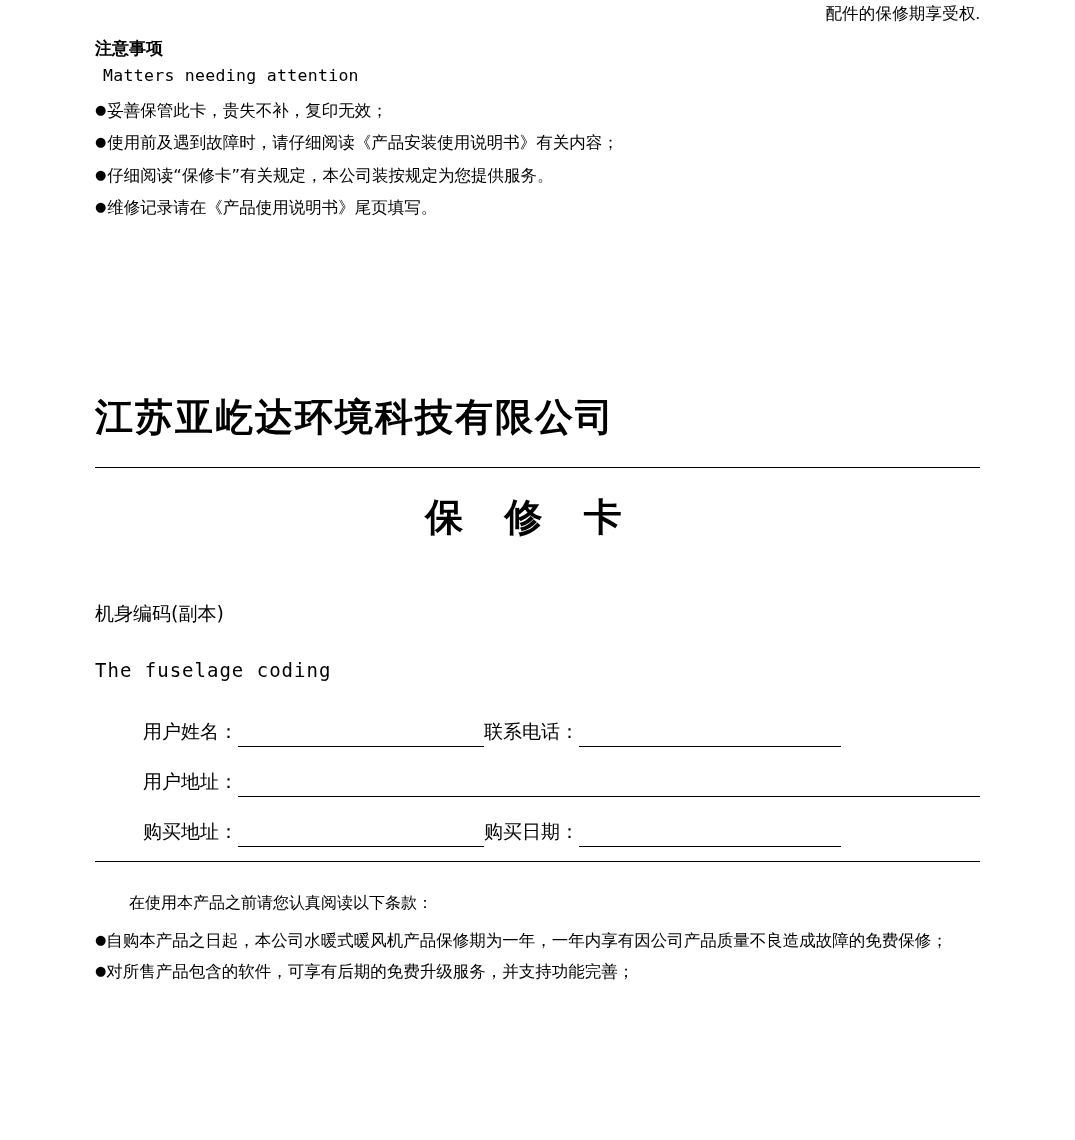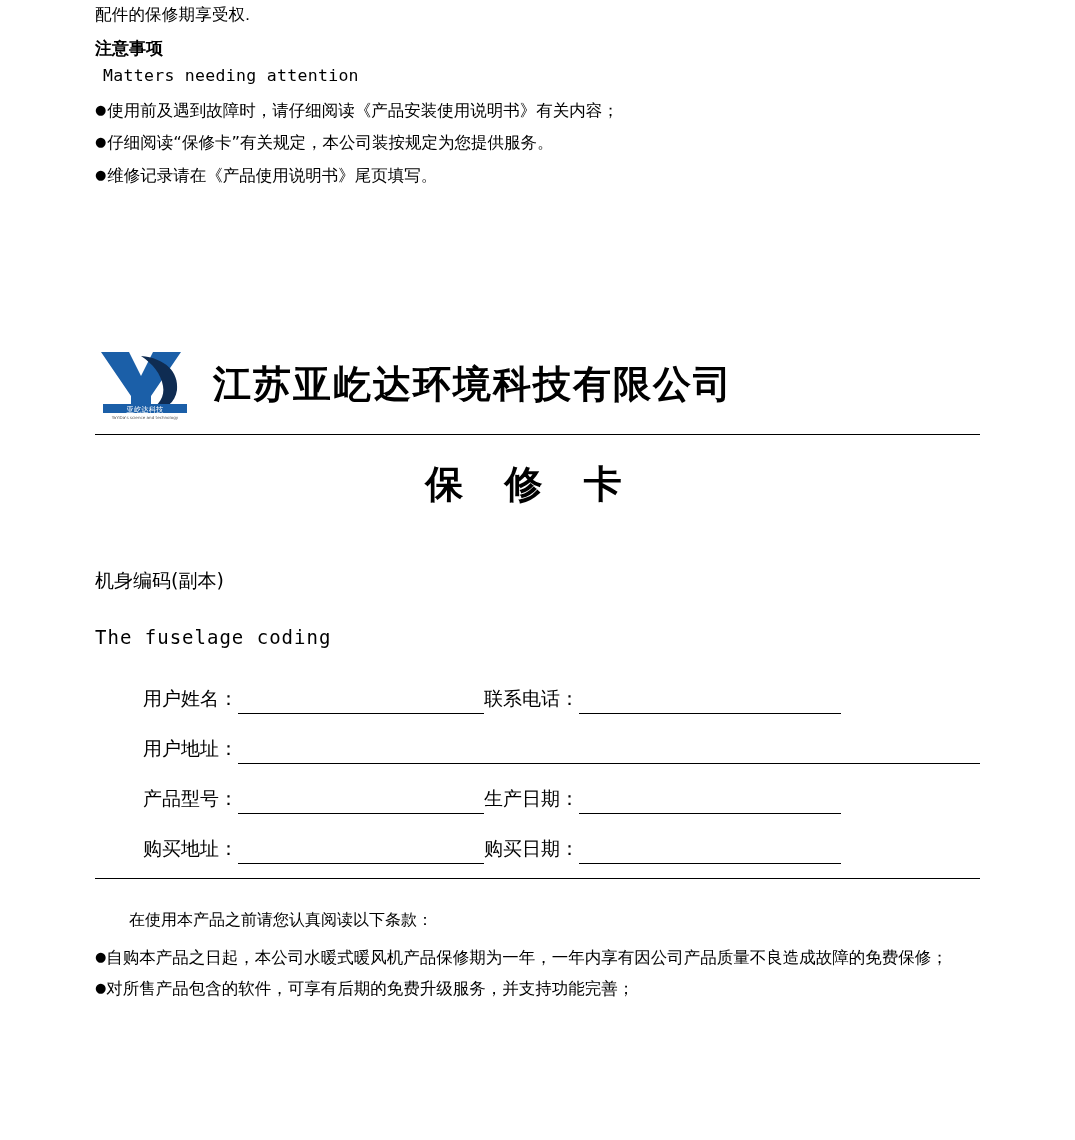--- a/index.html
+++ b/index.html
@@ -21,25 +21,26 @@
     height: 1140px;
     box-sizing: border-box;
     padding: 0 95px;
   }
 
   
   .top-block {
     padding-top: 6px;
   }
   .cn-body {
-    font-family: Liberation Sans, sans-serif;
+    font-family: Liberation Serif, serif;
     font-size: 16.5px;
     line-height: 1.0;
     margin: 0 0 6px 0;
     letter-spacing: 0.2px;
+    text-align: right;
   }
   .section-title {
     font-family: "DejaVu Sans", sans-serif;
     font-size: 17px;
     font-weight: bold;
     margin: 14px 0 6px 0;
   }
   .mono-line {
     font-family: "DejaVu Sans Mono", monospace;
     font-size: 16.5px;
@@ -182,39 +183,31 @@
 
 <div class="page">
 
   <div class="top-block">
     <p class="cn-body">配件的保修期享受权.</p>
 
     <p class="section-title">注意事项</p>
     <p class="mono-line">Matters needing attention</p>
 
     <ul class="bullet-list">
+      <li><span class="dot">●</span><span>妥善保管此卡，贵失不补，复印无效；</span></li>
       <li><span class="dot">●</span><span>使用前及遇到故障时，请仔细阅读《产品安装使用说明书》有关内容；</span></li>
       <li><span class="dot">●</span><span>仔细阅读“保修卡”有关规定，本公司装按规定为您提供服务。</span></li>
       <li><span class="dot">●</span><span>维修记录请在《产品使用说明书》尾页填写。</span></li>
     </ul>
 
   </div>
 
   <div class="card-section">
 
     <div class="company-row">
-      <div class="logo">
-        <svg width="104" height="76" viewBox="0 0 104 76" xmlns="http://www.w3.org/2000/svg">
-          <path d="M6 6 L34 6 L46 30 L58 6 L86 6 L56 50 L56 62 L36 62 L36 50 Z" fill="#1b5fa8"></path>
-          <path d="M46 10 C70 12, 84 26, 82 44 C80 58, 68 66, 54 64 C64 60, 70 50, 68 40 C66 28, 58 18, 46 10 Z" fill="#0f2c52"></path>
-          <rect x="8" y="58" width="84" height="9" fill="#1b5fa8"></rect>
-          <text x="50" y="65.6" font-family="DejaVu Sans, sans-serif" font-size="7.4" fill="#ffffff" text-anchor="middle">亚屹达科技</text>
-          <text x="50" y="73.4" font-family="DejaVu Sans, sans-serif" font-size="4.1" fill="#555555" text-anchor="middle">YaYiDa's science and technology</text>
-        </svg>
-      </div>
       <div class="company-name">江苏亚屹达环境科技有限公司</div>
     </div>
 
     <hr class="hr-main">
 
     <div class="card-title">保 修 卡</div>
 
     <div class="code-label">机身编码(副本)</div>
     <div class="code-en">The fuselage coding</div>
 
@@ -225,26 +218,20 @@
         <span class="fld-line short"></span>
         <span class="fld-label">联系电话：</span>
         <span class="fld-line tail"></span>
       </div>
 
       <div class="form-row">
         <span class="fld-label">用户地址：</span>
         <span class="fld-line full"></span>
       </div>
 
-      <div class="form-row">
-        <span class="fld-label">产品型号：</span>
-        <span class="fld-line short"></span>
-        <span class="fld-label">生产日期：</span>
-        <span class="fld-line tail"></span>
-      </div>
 
       <div class="form-row">
         <span class="fld-label">购买地址：</span>
         <span class="fld-line short"></span>
         <span class="fld-label">购买日期：</span>
         <span class="fld-line tail"></span>
       </div>
     </div>
 
     <hr class="hr-under-form">

